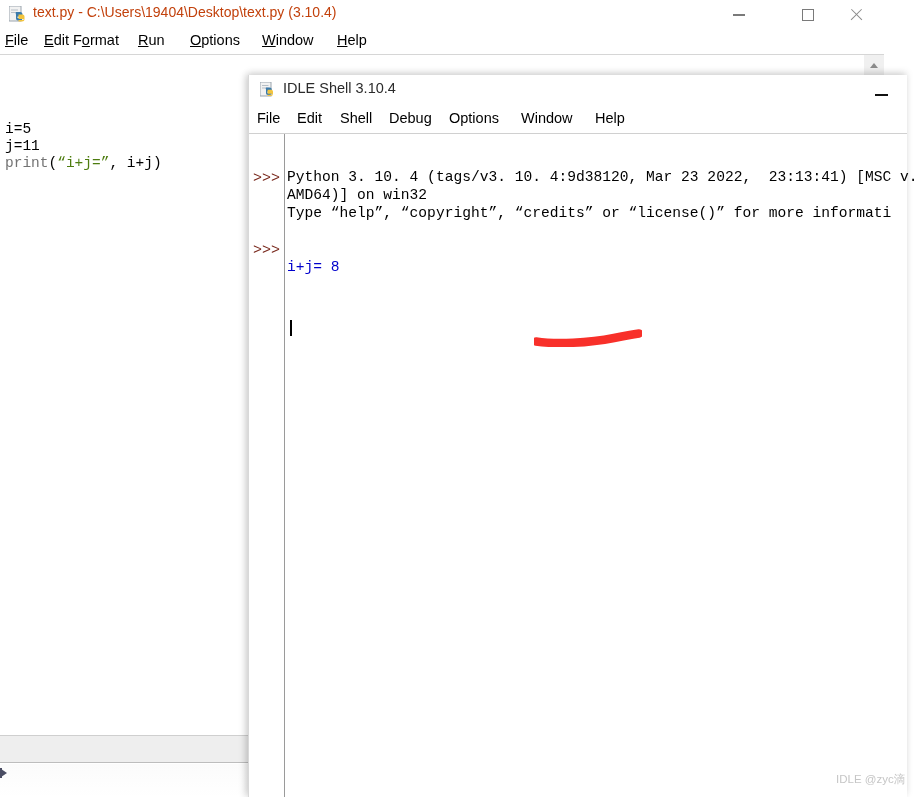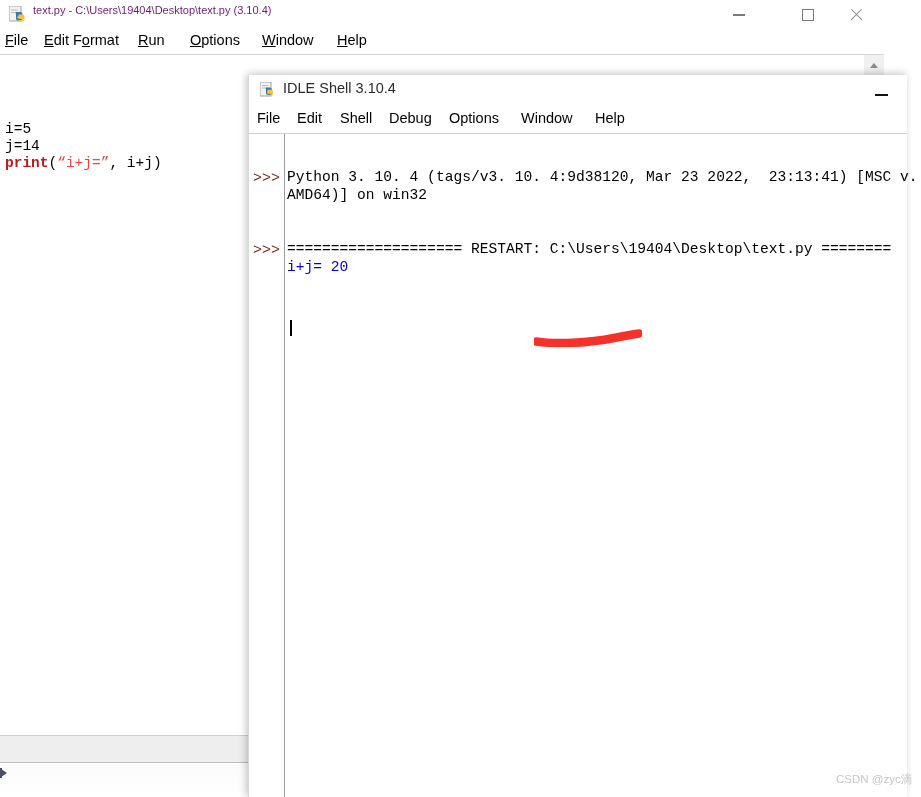--- a/index.html
+++ b/index.html
@@ -31,21 +31,21 @@
   }
   .editor-titlebar {
     position: absolute; left: 0; top: 0; width: 884px; height: 30px;
     background: #ffffff;
   }
   .editor-icon {
     position: absolute; left: 9px; top: 6px; width: 17px; height: 17px;
   }
   .editor-title {
     position: absolute; left: 33px; top: 4px;
-    font-size: 11px; color: #701a75;
+    font-size: 14px; color: #c2410c;
     white-space: nowrap;
     font-family: "Liberation Sans", sans-serif;
   }
   .win-btn {
     position: absolute; top: 0; width: 46px; height: 30px;
     display: flex; align-items: center; justify-content: center;
   }
   .win-btn-min { left: 716px; }
   .win-btn-max { left: 785px; }
   .win-btn-close { left: 833px; }
@@ -85,22 +85,22 @@
     background: #ffffff;
   }
   .editor-code {
     position: absolute; left: 5px; top: 66px;
     font-family: "Liberation Mono", "DejaVu Sans Mono", monospace;
     font-size: 14.5px;
     line-height: 17px;
     white-space: pre;
     color: #000000;
   }
-  .tok-kw { color: #b91c1c; font-weight: bold; }
-  .tok-str { color: #ef4444; }
+  .tok-kw { color: #737373; }
+  .tok-str { color: #4d7c0f; }
   .tok-plain { color: #000000; }
 
   
   .ed-scroll-track {
     position: absolute; left: 864px; top: 55px; width: 20px; height: 680px;
     background: #f4f4f4; border-left: 1px solid #dcdcdc;
   }
   .ed-scroll-up {
     position: absolute; left: 864px; top: 55px; width: 20px; height: 20px;
     background: #f0f0f0;
@@ -266,21 +266,21 @@
       <div class="menu-item" style="left:73px">F<span class="mn">o</span>rmat</div>
       <div class="menu-item" style="left:138px"><span class="mn">R</span>un</div>
       <div class="menu-item" style="left:190px"><span class="mn">O</span>ptions</div>
       <div class="menu-item" style="left:262px"><span class="mn">W</span>indow</div>
       <div class="menu-item" style="left:337px"><span class="mn">H</span>elp</div>
     </div>
     <div class="editor-menu-rule"></div>
 
     <div class="editor-body">
       <div class="editor-code"><span class="tok-plain">i=5</span>
-<span class="tok-plain">j=14</span>
+<span class="tok-plain">j=11</span>
 <span class="tok-kw">print</span><span class="tok-plain">(</span><span class="tok-str">“i+j=”</span><span class="tok-plain">, i+j)</span></div>
     </div>
 
     <div class="ed-scroll-track"></div>
     <div class="ed-scroll-up">
       <span class="chev-up"></span>
     </div>
 
     <div class="editor-statusbar"></div>
     <div class="editor-bottom-area"></div>
@@ -320,26 +320,26 @@
 
     <div class="shell-body">
       <div class="shell-gutter"></div>
       <div class="gutter-sep"></div>
 
       <div class="prompt" style="top:36px">&gt;&gt;&gt;</div>
       <div class="prompt" style="top:108px">&gt;&gt;&gt;</div>
 
       <div class="shell-text" style="top:34px">Python 3. 10. 4 (tags/v3. 10. 4:9d38120, Mar 23 2022,  23:13:41) [MSC v. 19</div>
       <div class="shell-text" style="top:52px">AMD64)] on win32</div>
-      <div class="shell-text" style="top:106px">==================== RESTART: C:\Users\19404\Desktop\text.py ========</div>
-      <div class="shell-text out-blue" style="top:124px">i+j= 20</div>
+      <div class="shell-text" style="top:70px">Type “help”, “copyright”, “credits” or “license()” for more informati</div>
+      <div class="shell-text out-blue" style="top:124px">i+j= 8</div>
 
       <div class="shell-caret"></div>
     </div>
 
     <svg class="annot-red" viewBox="0 0 108 18" preserveAspectRatio="none">
       <path d="M2,12.5 C22,15.5 55,14 80,9 C90,7 98,5.5 105,4.5" stroke="#f8302a" stroke-width="8.5" stroke-linecap="round" fill="none"></path>
     </svg>
   </div>
 
-  <div class="watermark">CSDN @zyc滴</div>
+  <div class="watermark">IDLE @zyc滴</div>
 
 </div>
 
 </body></html>

